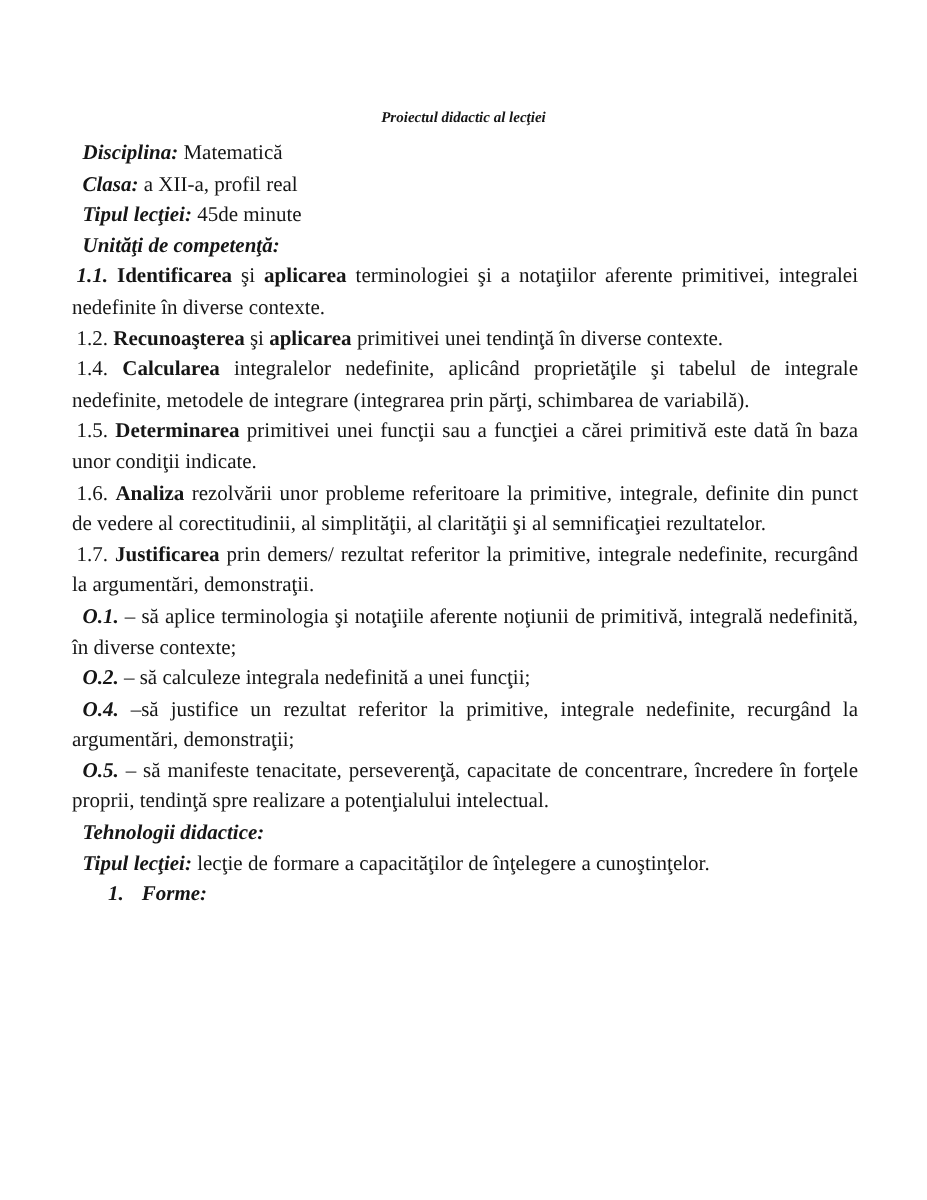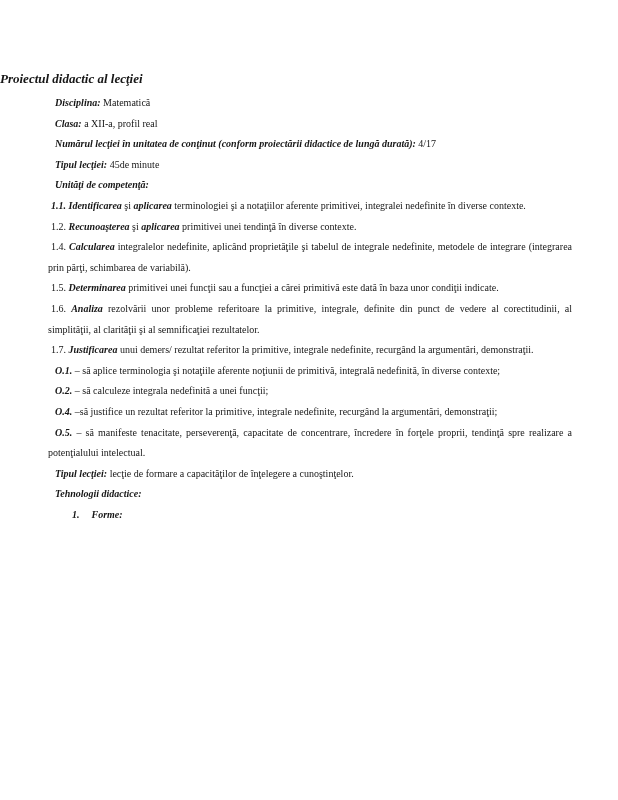--- a/index.html
+++ b/index.html
@@ -12,59 +12,58 @@
     width: 618px;
     height: 800px;
     background: #ffffff;
     overflow: hidden;
     font-family: "Liberation Serif", "DejaVu Serif", serif;
     color: #161616;
   }
   .doc-title {
     margin: 0;
     padding-top: 70px;
-    text-align: left;
-    font-size: 13px;
+    text-align: center;
+    font-size: 10px;
     line-height: 18px;
     font-weight: 700;
     font-style: italic;
   }
   .doc-body {
     padding: 5px 46px 0 48px;
-    font-size: 10px;
+    font-size: 14px;
     line-height: 20.6px;
     text-align: justify;
   }
   .para { margin: 0; }
   .indent-a { text-indent: 7px; }
   .indent-b { text-indent: 3px; }
   .indent-list { padding-left: 24px; text-indent: 0; }
   .gap-before { margin-top: 10px; }
   .bi { font-weight: 700; font-style: italic; }
-  .b  { font-weight: 700; font-style: italic; }
+  .b  { font-weight: 700; }
   .gap-left { margin-left: 12px; }
 </style>
 </head>
 <body>
 
 <div class="page">
   <h1 class="doc-title">Proiectul didactic al lecţiei</h1>
   <div class="doc-body" id="doc-body">
       <p class="para indent-a"><span class="bi">Disciplina:</span><span> Matematică</span></p>
       <p class="para indent-a"><span class="bi">Clasa:</span><span> a XII-a, profil real</span></p>
-      <p class="para indent-a"><span class="bi">Numărul lecţiei în unitatea de conţinut (conform proiectării didactice de lungă durată):</span><span> 4/17</span></p>
       <p class="para indent-a"><span class="bi">Tipul lecţiei:</span><span> 45de minute</span></p>
       <p class="para indent-a"><span class="bi">Unităţi de competenţă:</span></p>
       <p class="para indent-b"><span class="bi">1.1.</span><span> </span><span class="b">Identificarea</span><span> şi </span><span class="b">aplicarea</span><span> terminologiei şi a notaţiilor aferente primitivei, integralei nedefinite în diverse contexte.</span></p>
       <p class="para indent-b"><span>1.2. </span><span class="b">Recunoaşterea</span><span> şi </span><span class="b">aplicarea</span><span> primitivei unei tendinţă în diverse contexte.</span></p>
       <p class="para indent-b"><span>1.4. </span><span class="b">Calcularea</span><span> integralelor nedefinite, aplicând proprietăţile şi tabelul de integrale nedefinite, metodele de integrare (integrarea prin părţi, schimbarea de variabilă).</span></p>
       <p class="para indent-b"><span>1.5. </span><span class="b">Determinarea</span><span> primitivei unei funcţii sau a funcţiei a cărei primitivă este dată în baza unor condiţii indicate.</span></p>
       <p class="para indent-b"><span>1.6. </span><span class="b">Analiza</span><span> rezolvării unor probleme referitoare la primitive, integrale, definite din punct de vedere al corectitudinii, al simplităţii, al clarităţii şi al semnificaţiei rezultatelor.</span></p>
-      <p class="para indent-b"><span>1.7. </span><span class="b">Justificarea</span><span> unui demers/ rezultat referitor la primitive, integrale nedefinite, recurgând la argumentări, demonstraţii.</span></p>
+      <p class="para indent-b"><span>1.7. </span><span class="b">Justificarea</span><span> prin demers/ rezultat referitor la primitive, integrale nedefinite, recurgând la argumentări, demonstraţii.</span></p>
       <p class="para indent-a"><span class="bi">O.1.</span><span> – să aplice terminologia şi notaţiile aferente noţiunii de primitivă, integrală nedefinită, în diverse contexte;</span></p>
       <p class="para indent-a"><span class="bi">O.2.</span><span> – să calculeze integrala nedefinită a unei funcţii;</span></p>
       <p class="para indent-a"><span class="bi">O.4.</span><span> –să justifice un rezultat referitor la primitive, integrale nedefinite, recurgând la argumentări, demonstraţii;</span></p>
       <p class="para indent-a"><span class="bi">O.5.</span><span> – să manifeste tenacitate, perseverenţă, capacitate de concentrare, încredere în forţele proprii, tendinţă spre realizare a potenţialului intelectual.</span></p>
+      <p class="para indent-a"><span class="bi">Tehnologii didactice:</span></p>
       <p class="para indent-a"><span class="bi">Tipul lecţiei:</span><span> lecţie de formare a capacităţilor de înţelegere a cunoştinţelor.</span></p>
-      <p class="para indent-a"><span class="bi">Tehnologii didactice:</span></p>
       <p class="para indent-list"><span class="bi">1.</span><span class="bi gap-left">Forme:</span></p>
     </div>
 </div>
 
 </body></html>

